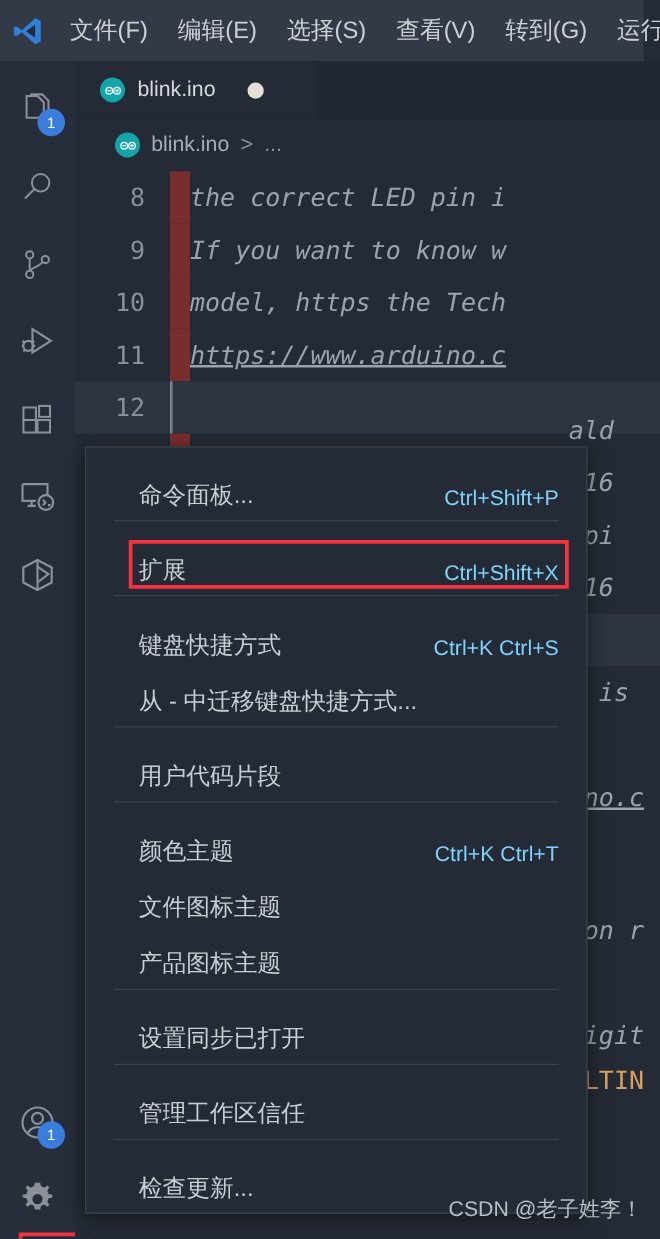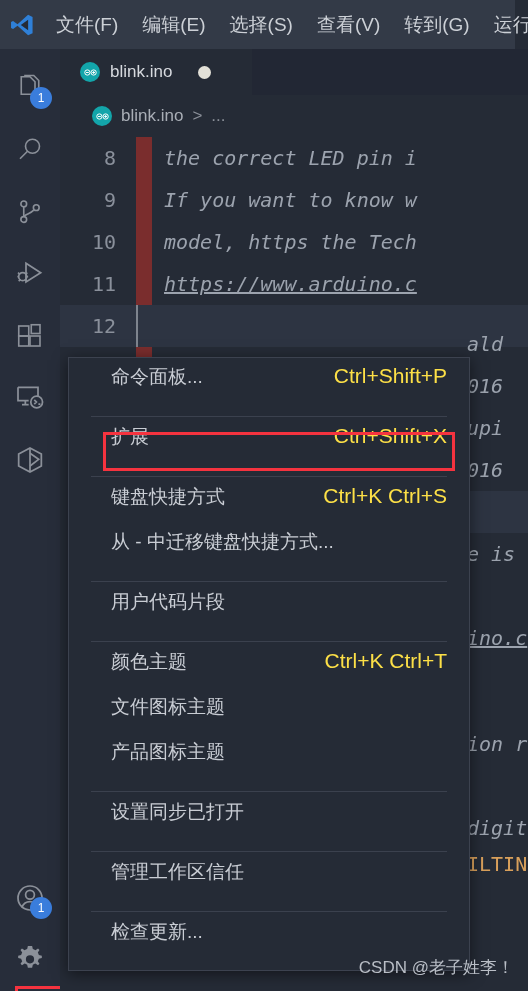--- a/index.html
+++ b/index.html
@@ -125,47 +125,47 @@
     font-family: "DejaVu Sans Mono", monospace;
     font-size: 20px;
     font-style: normal;
     flex: 0 0 auto;
   }
   .gutter-mark {
     width: 16px; height: 42px; flex: 0 0 auto;
     background: #7a2d2d;
   }
   .gutter-mark.cursor { background: transparent; border-left: 2px solid #7e848e; }
-  .code-txt { color: #9ca3ae; padding-left: 12px; }
+  .code-txt { color: #9ca3ae; padding-left: 0; }
   .code-txt.link { color: #9ca3ae; text-decoration: underline; }
   .code-txt.kw { color: #d9a05b; font-style: normal; }
   .code-sel { background: #2d3442; }
 
   
   .ctxmenu {
     position: absolute;
     left: 68px; top: 357px;
     width: 402px;
     background: #252b36;
     border: 1px solid #3c424f;
     box-shadow: 0 3px 14px rgba(0,0,0,0.5);
     padding: 6px 0;
     z-index: 40;
   }
   .mrow {
     position: relative;
     height: 45px;
-    display: flex; align-items: flex-start;
+    display: flex; align-items: flex-end;
     padding: 0 22px 0 42px;
     color: #c9cdd4;
     font-size: 19px;
     white-space: nowrap;
   }
   .mrow .mlabel { flex: 1 1 auto; }
-  .mrow .mkey { color: #fde047; font-size: 21px; flex: 0 0 auto; }
+  .mrow .mkey { color: #7dd3fc; font-size: 17px; flex: 0 0 auto; }
   .msep {
     height: 1px;
     background: #3b414e;
     margin: 7px 22px 7px 22px;
   }
   .settings-highlight {
     position: absolute;
     left: 34px; top: 74px;
     width: 352px; height: 39px;
     border: 3px solid #f5333f;

